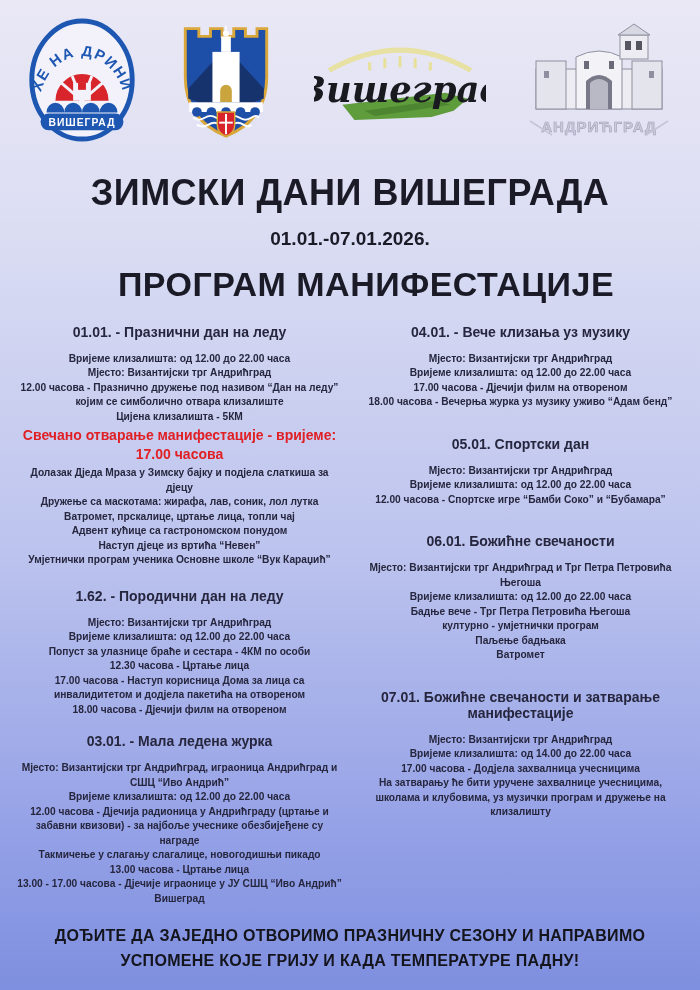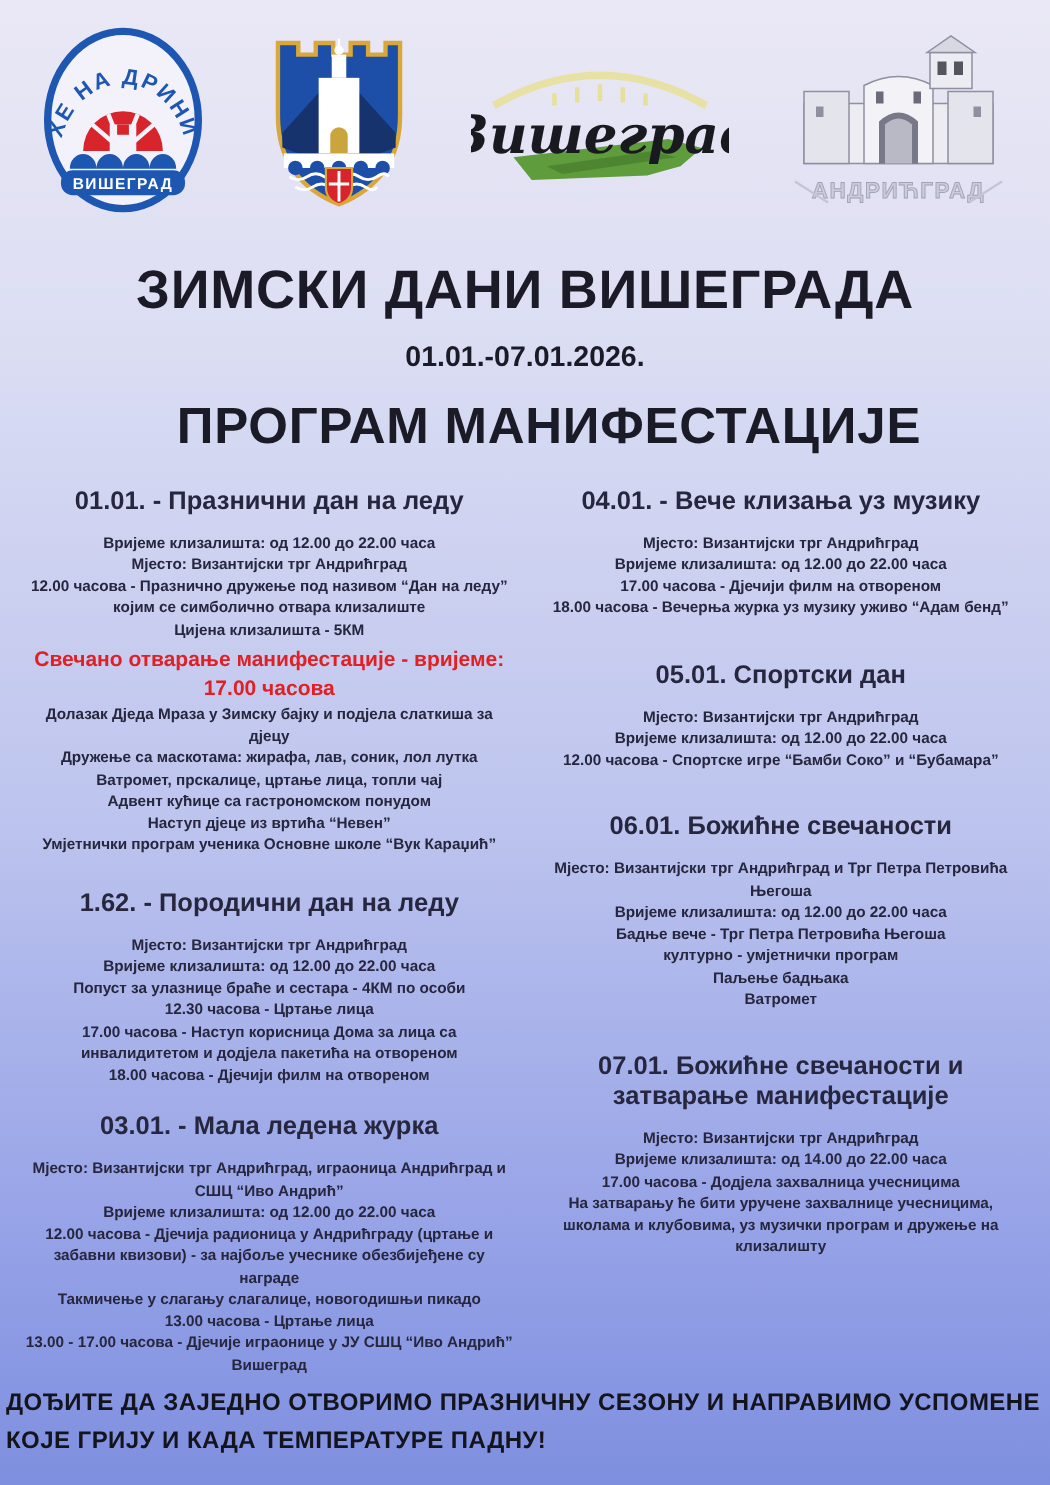--- a/index.html
+++ b/index.html
@@ -9,28 +9,28 @@
     background:linear-gradient(180deg,#eae8f5 0%,#dcdef3 22%,#bdc4ee 55%,#93a0e6 85%,#7e8fdf 100%);
   }
   .logos{display:flex;justify-content:space-between;align-items:center;padding:14px 26px 0;height:132px;}
   .logo{display:flex;align-items:center;justify-content:center;}
   .titleblock{text-align:center;color:#1b1b28;}
   .title-main{font-size:36px;font-weight:bold;margin:26px 0 0;letter-spacing:.5px;}
   .title-dates{font-size:19px;font-weight:bold;margin:14px 0 0;}
   .title-sub{font-size:34px;font-weight:bold;margin:15px 0 0;letter-spacing:.5px;padding-left:32px;}
   .columns{display:grid;grid-template-columns:1fr 1fr;column-gap:14px;padding:20px 16px 0;flex:1;overflow:hidden;}
   .event{text-align:center;color:#26263e;}
-  .ev-title{font-size:17px;font-weight:bold;margin:0 0 12px;}
+  .ev-title{font-size:14px;font-weight:bold;margin:0 0 12px;}
   .ln{font-size:10.2px;font-weight:bold;margin:0;line-height:1.42;}
   .red{color:#e02025;font-size:14px;line-height:1.25;margin-top:3px;}
   .red+.red{margin-top:1px;margin-bottom:3px;}
   .mb1{margin-bottom:20px;} .mb2{margin-bottom:16px;} .mb3{margin-bottom:26px;}
   .footer{
-    text-align:left;font-weight:bold;font-size:16px;color:#14141c;
-    padding:4px 4px 16px;line-height:1.55;letter-spacing:.3px;
+    text-align:center;font-weight:bold;font-size:16px;color:#14141c;
+    padding:4px 16px 16px;line-height:1.55;letter-spacing:.3px;
   }
   svg text{font-family:"Liberation Sans",sans-serif;}
   .scriptword{font-family:"DejaVu Serif",serif;font-style:italic;font-weight:bold;}
 </style>
 </head>
 <body>
 
 <div class="poster">
 
   <div class="logos">

